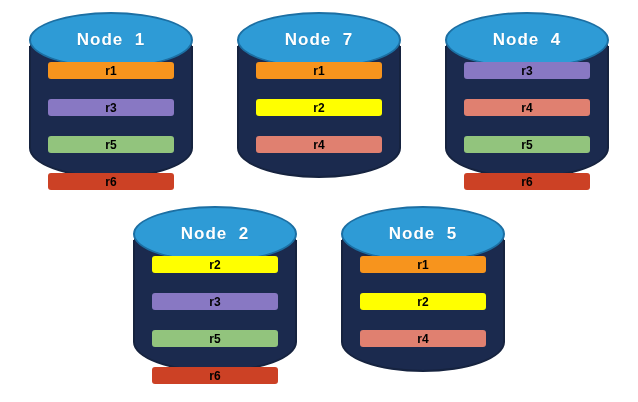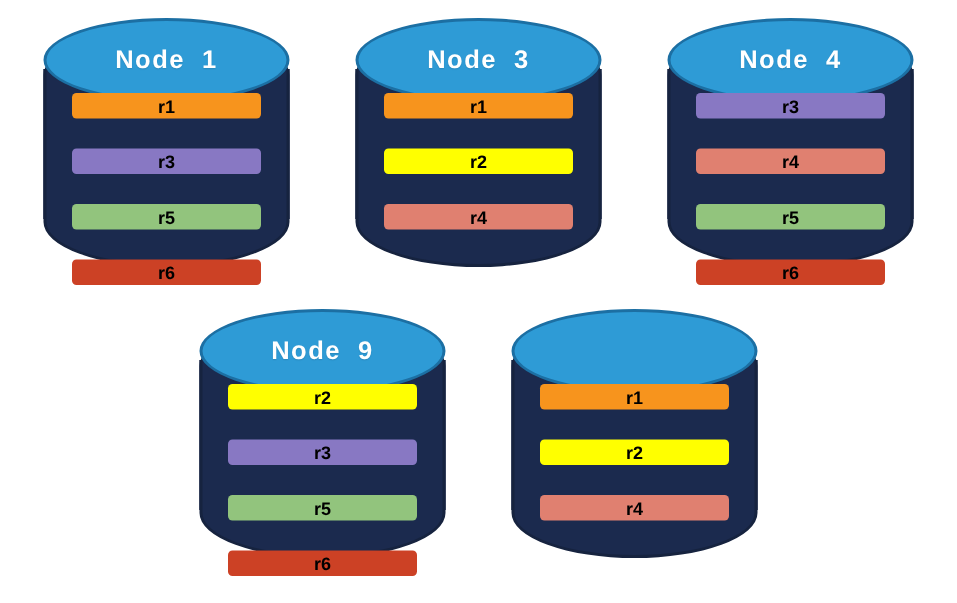--- a/index.html
+++ b/index.html
@@ -138,21 +138,21 @@
           <div class="replica" style="background: rgb(247, 148, 29);">r1</div>
           <div class="replica" style="background: rgb(136, 120, 195);">r3</div>
           <div class="replica" style="background: rgb(146, 196, 125);">r5</div>
           <div class="replica" style="background: rgb(204, 65, 37);">r6</div>
         </div>
       </div>
       <div class="node">
         <div class="cyl-body"></div>
         <div class="cyl-mid"></div>
         <div class="cyl-top"></div>
-        <div class="node-label">Node  3</div>
+        <div class="node-label">Node  7</div>
         <div class="replicas">
           <div class="replica" style="background: rgb(247, 148, 29);">r1</div>
           <div class="replica" style="background: rgb(255, 255, 0);">r2</div>
           <div class="replica" style="background: rgb(224, 128, 112);">r4</div>
         </div>
       </div>
       <div class="node">
         <div class="cyl-body"></div>
         <div class="cyl-mid"></div>
         <div class="cyl-top"></div>
@@ -163,32 +163,33 @@
           <div class="replica" style="background: rgb(146, 196, 125);">r5</div>
           <div class="replica" style="background: rgb(204, 65, 37);">r6</div>
         </div>
       </div>
     </div>
   <div class="row row-bottom">
       <div class="node">
         <div class="cyl-body"></div>
         <div class="cyl-mid"></div>
         <div class="cyl-top"></div>
-        <div class="node-label">Node  9</div>
+        <div class="node-label">Node  2</div>
         <div class="replicas">
           <div class="replica" style="background: rgb(255, 255, 0);">r2</div>
           <div class="replica" style="background: rgb(136, 120, 195);">r3</div>
           <div class="replica" style="background: rgb(146, 196, 125);">r5</div>
           <div class="replica" style="background: rgb(204, 65, 37);">r6</div>
         </div>
       </div>
       <div class="node">
         <div class="cyl-body"></div>
         <div class="cyl-mid"></div>
         <div class="cyl-top"></div>
+        <div class="node-label">Node  5</div>
         <div class="replicas">
           <div class="replica" style="background: rgb(247, 148, 29);">r1</div>
           <div class="replica" style="background: rgb(255, 255, 0);">r2</div>
           <div class="replica" style="background: rgb(224, 128, 112);">r4</div>
         </div>
       </div>
     </div>
 </div>
 
 </body></html>

